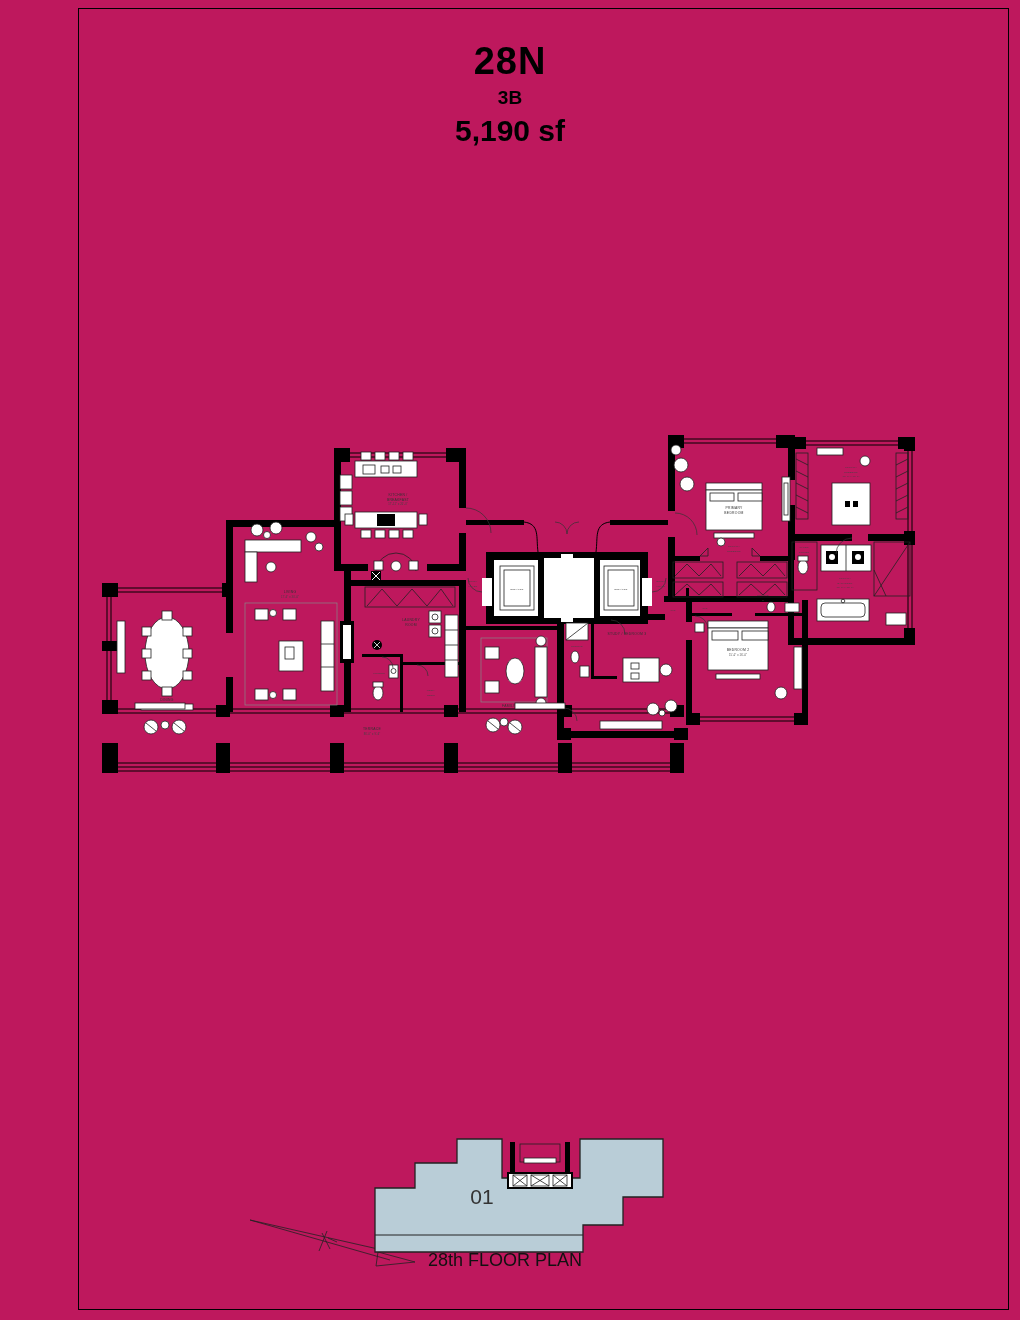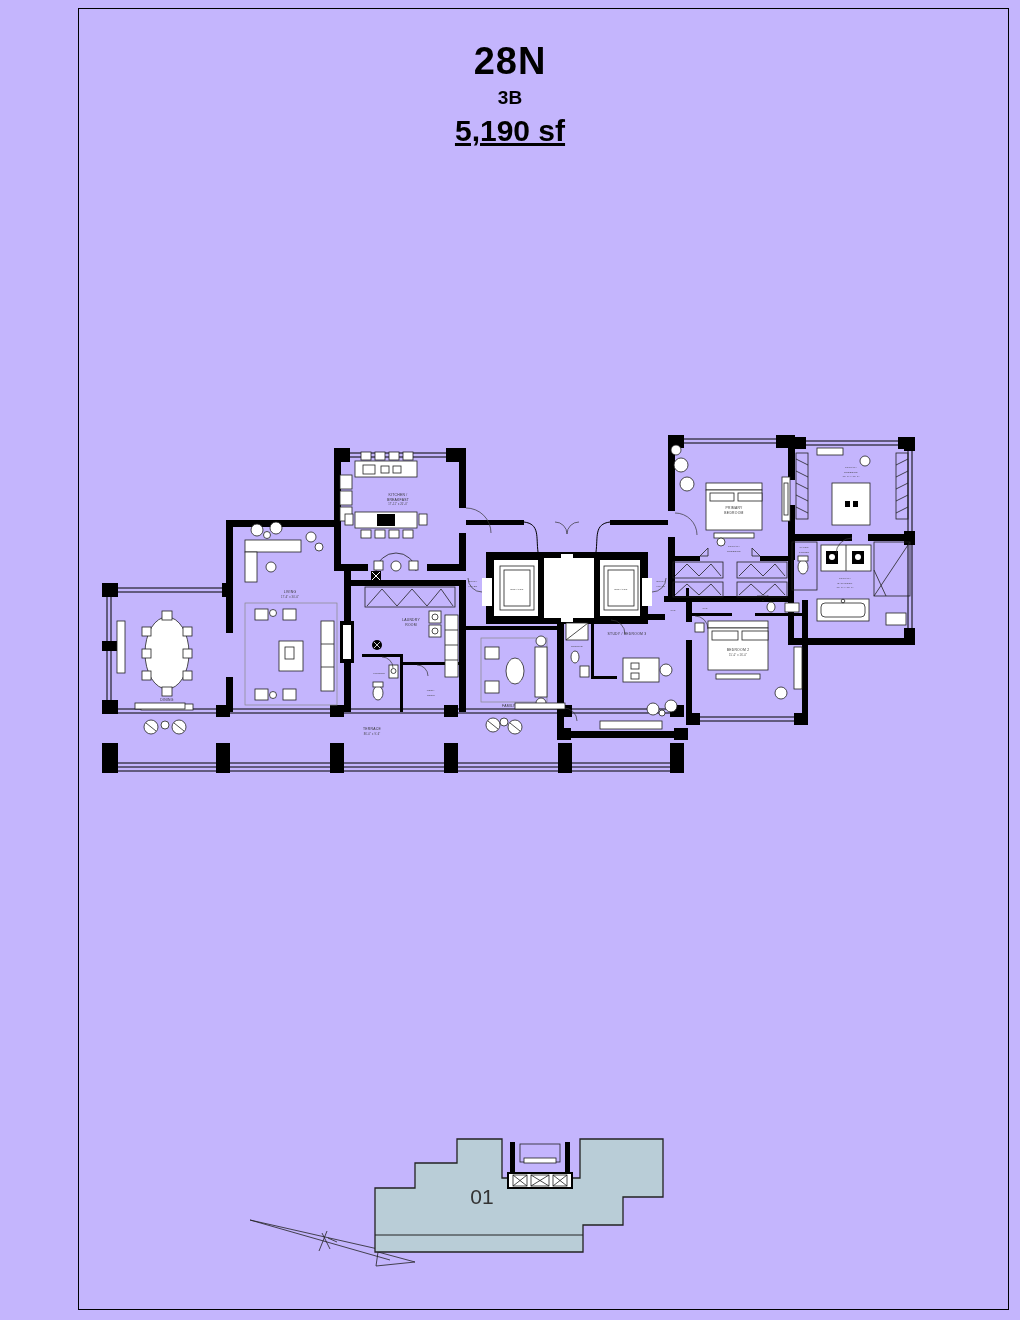--- a/index.html
+++ b/index.html
@@ -1,23 +1,23 @@
 <!DOCTYPE html>
 <html><head>
 <meta charset="utf-8">
 <style>
   html,body{margin:0;padding:0;background:#fff;}
-  #page{position:relative;width:1020px;height:1320px;background:#c4b5fd;overflow:hidden;
+  #page{position:relative;width:1020px;height:1320px;background:#be185d;overflow:hidden;
         font-family:"Liberation Sans", sans-serif;color:#000;}
   .sheet-border{position:absolute;left:78px;top:8px;width:931px;height:1302px;
         border:1.5px solid #000;box-sizing:border-box;}
   .header{position:absolute;left:0;top:40px;width:1020px;text-align:center;}
   .header .t1{font-size:38px;font-weight:bold;line-height:42px;letter-spacing:1px;}
   .header .t2{font-size:19px;font-weight:bold;line-height:32px;}
-  .header .t3{font-size:30px;font-weight:bold;line-height:34px;text-decoration:underline;}
+  .header .t3{font-size:30px;font-weight:bold;line-height:34px;}
   .plan-svg{position:absolute;left:95px;top:425px;}
   .keyplan-svg{position:absolute;left:230px;top:1130px;}
   .caption{position:absolute;left:335px;top:1250px;width:340px;text-align:center;
         font-size:18px;color:#111;}
   svg text{font-family:"Liberation Sans", sans-serif;fill:#333;}
   .rm{font-size:3.4px;letter-spacing:.25px;text-anchor:middle;}
   .dm{font-size:2.6px;letter-spacing:.15px;text-anchor:middle;fill:#444;}
   .tn{font-size:2.4px;letter-spacing:.15px;text-anchor:middle;fill:#444;}
   .ev{font-size:2.2px;letter-spacing:.2px;text-anchor:middle;fill:#333;}
   .w{fill:#000;}
@@ -465,13 +465,14 @@
       <rect class="thin" x="283" y="45" width="14" height="11"></rect>
         <path class="thin" d="M283,45 L297,56 M297,45 L283,56"></path>
       <rect class="thin" x="301" y="45" width="18" height="11"></rect>
         <path class="thin" d="M301,45 L319,56 M319,45 L301,56"></path>
       <rect class="thin" x="323" y="45" width="14" height="11"></rect>
         <path class="thin" d="M323,45 L337,56 M337,45 L323,56"></path>
     </g>
     <text x="252" y="74" text-anchor="middle" font-size="21" fill="#3a3a3a">01</text>
   </svg>
 
+  <div class="caption">28th FLOOR PLAN</div>
 </div>
 
 </body></html>

